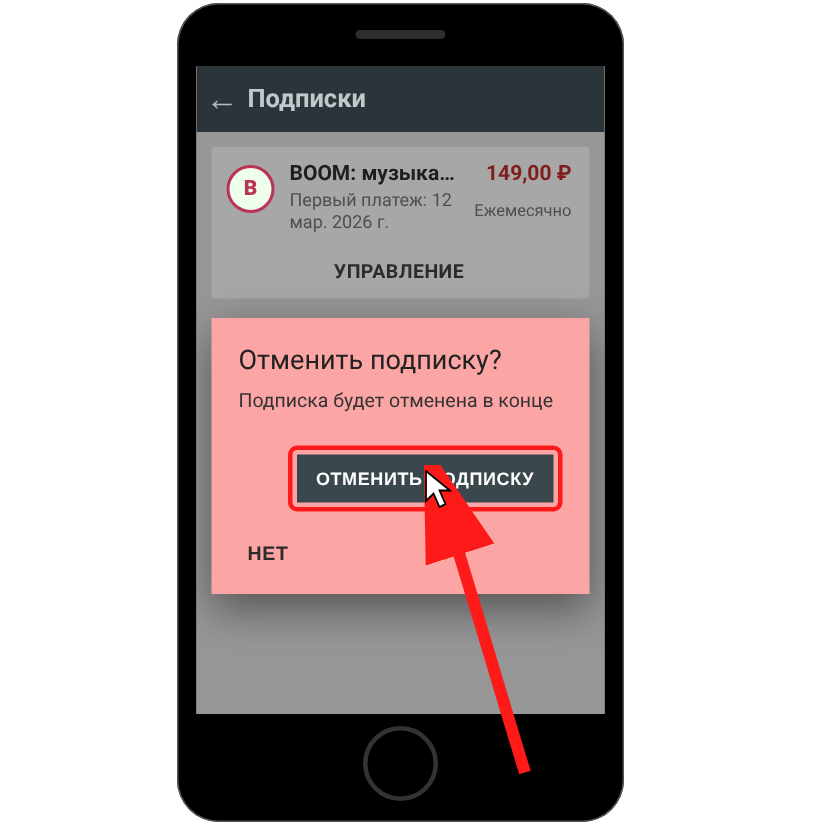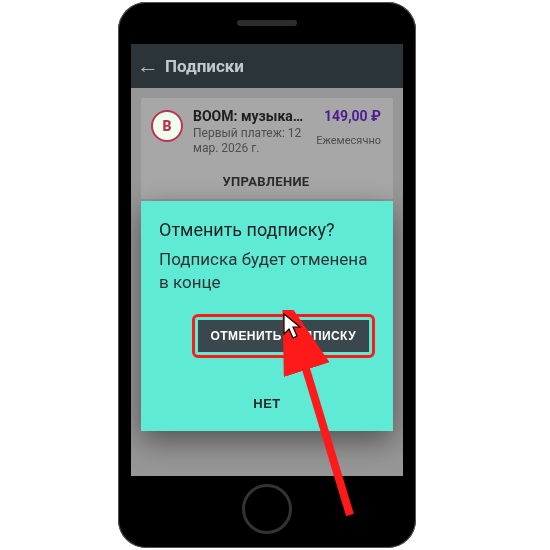--- a/index.html
+++ b/index.html
@@ -17,32 +17,32 @@
   .dim .apphdr{filter:brightness(.88) grayscale(.1)}
   .back{width:34px;display:flex;align-items:center;justify-content:center;font-size:22px;color:#c7d2d6}
   .hdrtitle{font-weight:700}
 
   .card{position:absolute;left:10px;right:10px;top:54px;background:#a7a7a7;color:#3b3b3b;border-radius:2px;padding:10px 12px 10px 10px}
   .cardrow{display:flex;align-items:flex-start;gap:10px}
   .appicon{width:28px;height:28px;border-radius:50%;background:#efe;border:2px solid #b35;display:flex;align-items:center;justify-content:center;color:#b35;font-weight:900;font-size:14px;flex:0 0 auto;margin-top:2px}
   .cardtxt{flex:1 1 auto;min-width:0}
   .ctitle{font-weight:700;font-size:14px;color:#1e1e1e;white-space:nowrap;overflow:hidden;text-overflow:ellipsis}
   .csub{font-size:12px;color:#4e4e4e;line-height:1.25;margin-top:2px}
-  .cprice{flex:0 0 auto;text-align:right;font-size:14px;font-weight:700;color:#4c1d95}
+  .cprice{flex:0 0 auto;text-align:right;font-size:14px;font-weight:700;color:#7f1d1d}
   .cperiod{font-size:11px;color:#4e4e4e;font-weight:400;margin-top:10px}
   .cardftr{text-align:center;font-weight:700;font-size:13px;color:#2b2b2b;letter-spacing:.3px;margin-top:18px}
 
   
-  .dialog{position:absolute;left:10px;right:10px;top:157px;background:#5eead4;box-shadow:0 10px 28px rgba(0,0,0,.45);padding:18px 18px 14px 18px}
+  .dialog{position:absolute;left:10px;right:10px;top:168px;background:#fca5a5;box-shadow:0 10px 28px rgba(0,0,0,.45);padding:18px 18px 14px 18px}
   .dtitle{font-size:18px;color:#222;margin-bottom:8px}
-  .dbody{font-size:17px;color:#333;line-height:1.35}
+  .dbody{font-size:13px;color:#333;line-height:1.35}
   .dact{display:flex;justify-content:flex-end;margin-top:20px}
   .dbtn{background:#3a474c;color:#fff;font-size:12px;font-weight:700;letter-spacing:.4px;padding:9px 13px;border:none;cursor:pointer}
   .hl{border:3px solid #ff1a1a;border-radius:6px;padding:3px;display:inline-block}
-  .daltrow{display:flex;justify-content:center;margin-top:32px}
+  .daltrow{display:flex;justify-content:flex-start;margin-top:14px}
   .dalt{font-size:13px;font-weight:700;color:#2b2b2b;background:none;border:none;letter-spacing:.5px;cursor:pointer;padding:6px 6px}
 
   
   .arrow{position:absolute;left:200px;top:310px;width:180px;height:210px;pointer-events:none}
   .cursor{position:absolute;pointer-events:none}
 </style>
 </head>
 <body>
 <div class="stage">
 

